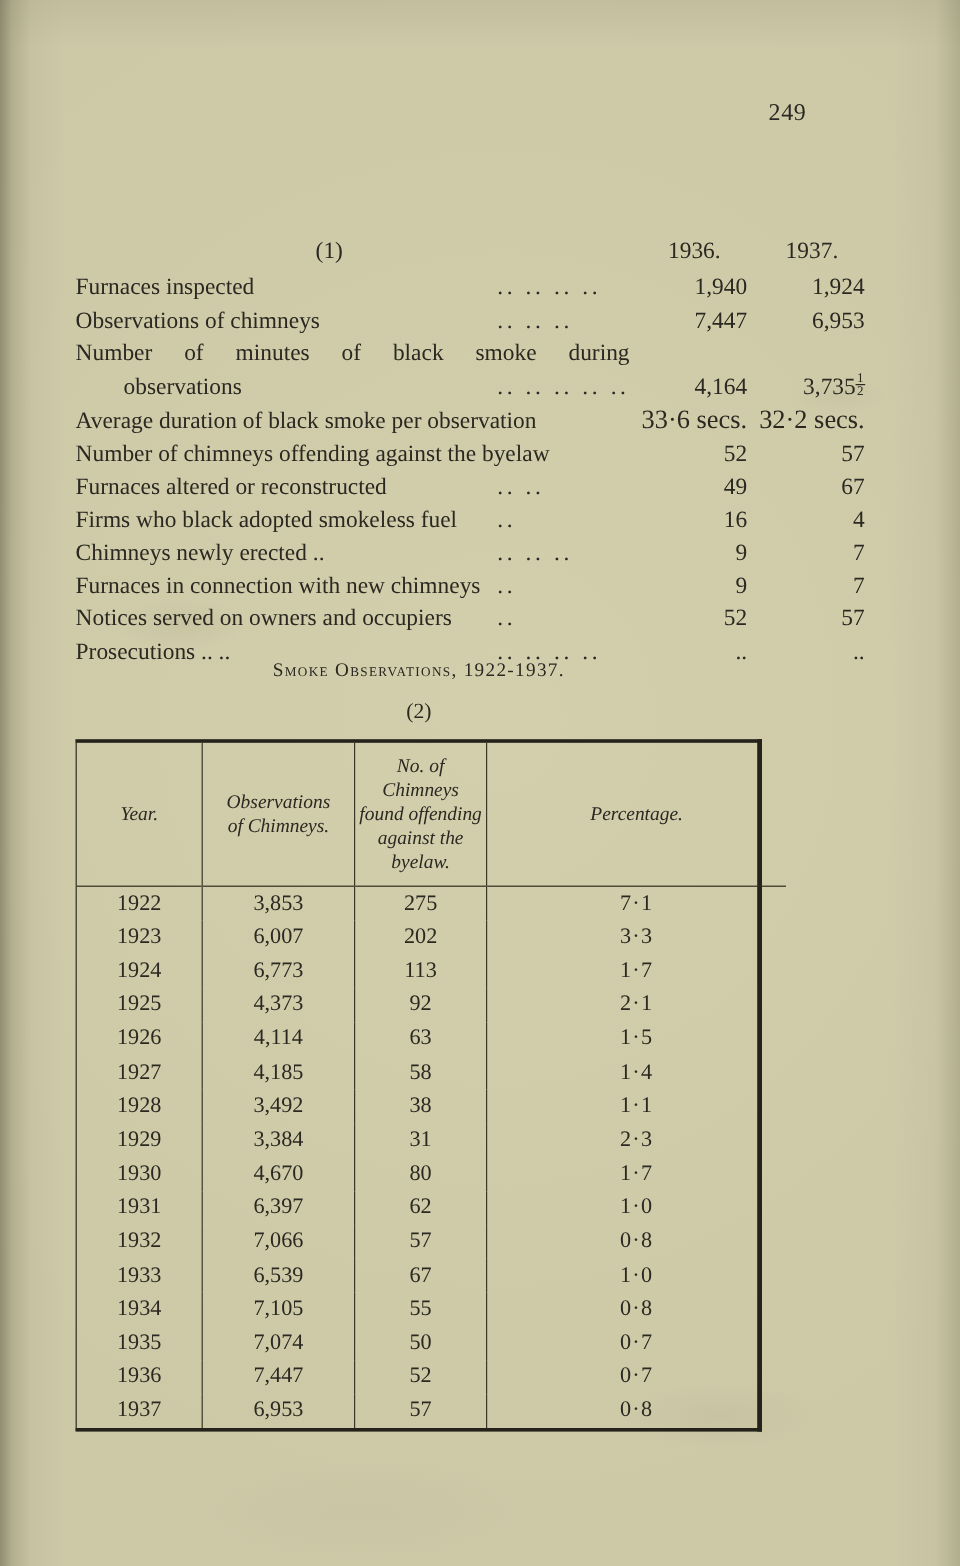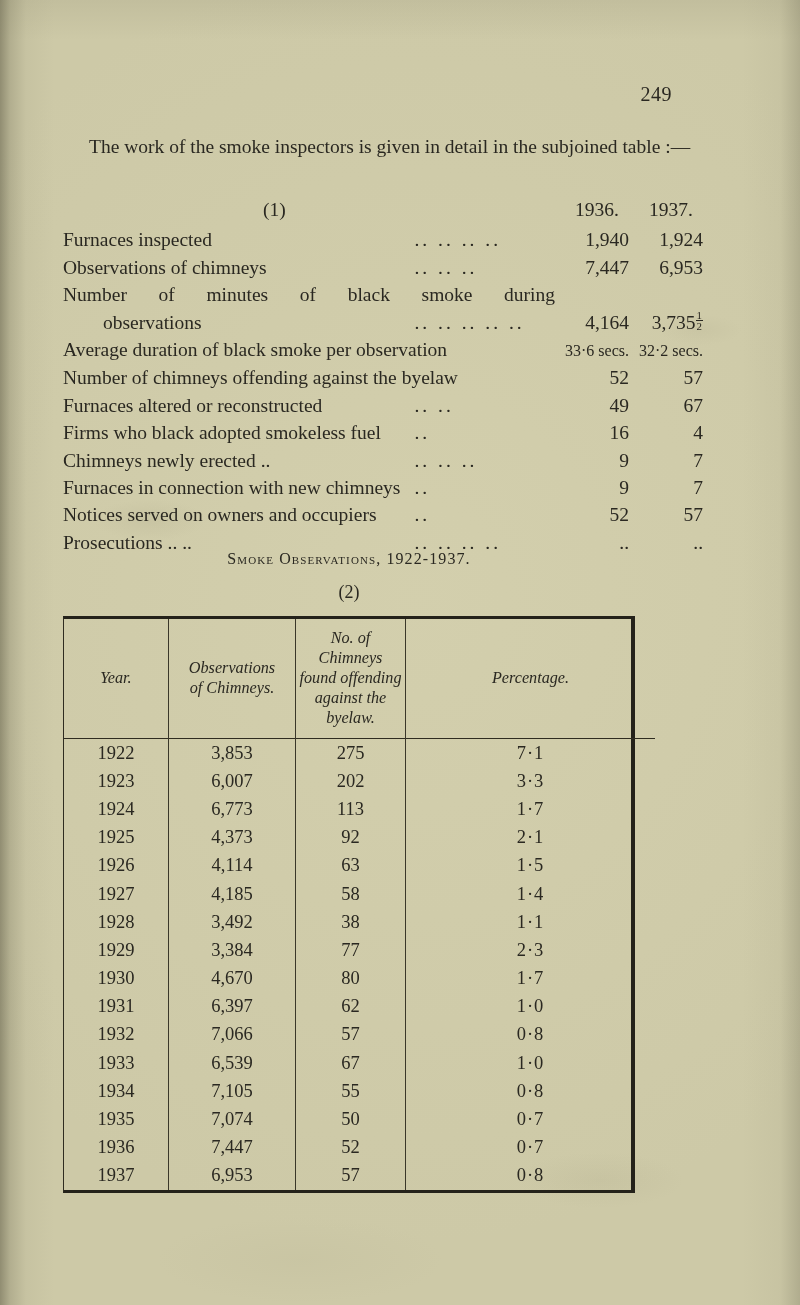--- a/index.html
+++ b/index.html
@@ -102,21 +102,21 @@
     color: #2a2821;
   }
   #t1 .num {
     text-align: right;
     white-space: nowrap;
     padding-left: 10px;
   }
   #t1 .c36 { width: 78px; }
   #t1 .c37 { width: 80px; }
   #t1 .hdr { text-align: center; padding-bottom: 3px; margin-top: 48px; }
-  #t1 .secs { font-size: 16px; }
+  #t1 .secs { font-size: 22px; }
   #t1 .wrapline { padding-left: 40px; }
   .frac {
     display: inline-block;
     vertical-align: -0.15em;
     font-size: 0.56em;
     line-height: 0.95;
     text-align: center;
   }
   .frac .n { display: block; border-bottom: 1px solid #2a2821; padding: 0 1px; }
   .frac .d { display: block; padding: 0 1px; }
@@ -186,21 +186,20 @@
 </head>
 <body>
 
 <div id="page"></div>
 <div id="grain"></div>
 
 <div class="content">
 
   <div id="folio">249</div>
 
-  <div id="intro"><span class="indent"></span><span>The work of the smoke inspectors is given in detail in the subjoined table :—</span></div>
 
   <div id="t1">
     <table>
       <tbody>
         <tr>
           <td class="lbl" style="padding-left:200px;">(1)</td>
           <td class="lead"></td>
           <td class="num c36 hdr">1936.</td>
           <td class="num c37 hdr">1937.</td>
         </tr>
@@ -353,21 +352,21 @@
             </tr>
             <tr>
               <td class="col-year">1928</td>
               <td class="col-obs">3,492</td>
               <td class="col-off">38</td>
               <td class="col-pct pct">1·1</td>
             </tr>
             <tr>
               <td class="col-year">1929</td>
               <td class="col-obs">3,384</td>
-              <td class="col-off">77</td>
+              <td class="col-off">31</td>
               <td class="col-pct pct">2·3</td>
             </tr>
             <tr>
               <td class="col-year">1930</td>
               <td class="col-obs">4,670</td>
               <td class="col-off">80</td>
               <td class="col-pct pct">1·7</td>
             </tr>
             <tr>
               <td class="col-year">1931</td>

